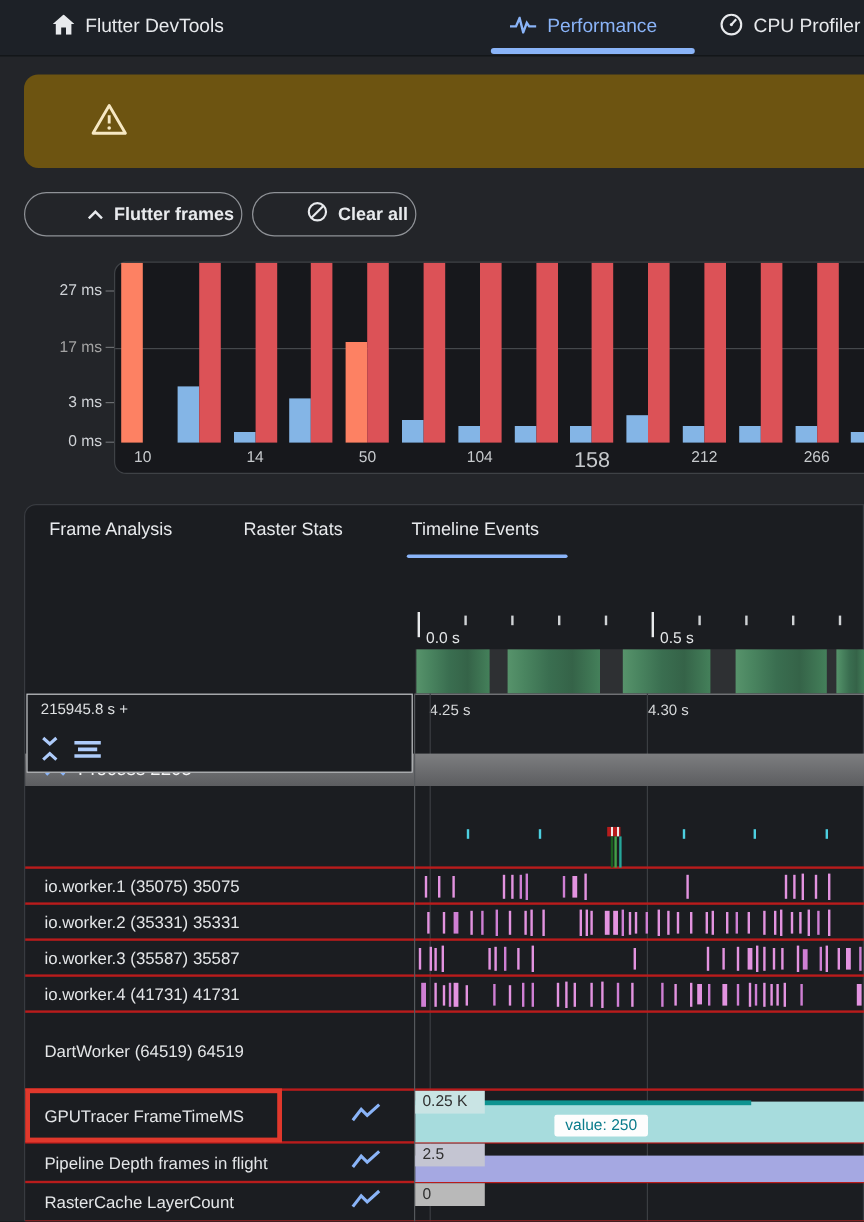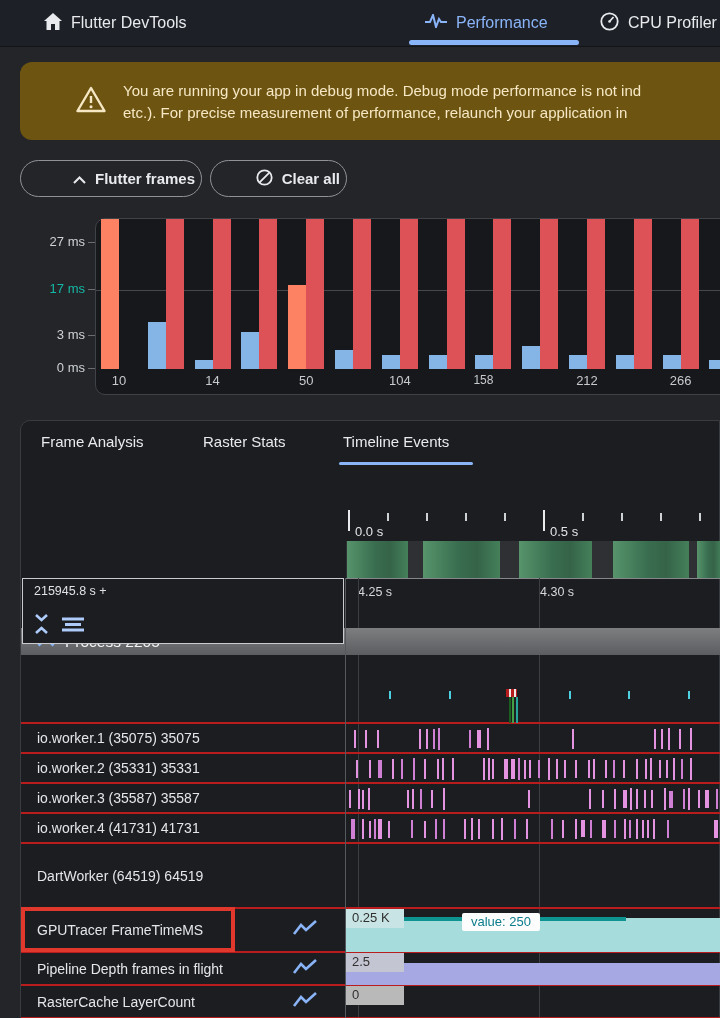--- a/index.html
+++ b/index.html
@@ -37,21 +37,21 @@
   #hdr-right{position:absolute;left:325px;top:157px;width:375px;height:66px;border-top:1px solid #85878a;box-sizing:border-box;}
   .gridlab{position:absolute;top:6px;font-size:12.5px;color:#d6d8da;}
   #process-hdr{position:absolute;left:0;top:207px;width:700px;height:27px;background:linear-gradient(#7d7e80,#5c5d60);display:flex;align-items:center;cursor:pointer;}
   #process-hdr span{margin-left:44px;font-size:15.5px;color:#f4f4f5;}
   .trow{position:absolute;left:0;width:700px;border-bottom:2px solid #b91c1c;box-sizing:border-box;}
   .tlabel{position:absolute;left:16px;top:50%;transform:translateY(-50%);font-size:14px;color:#e4e6e8;white-space:nowrap;}
   .ticks{position:absolute;left:325px;top:2px;width:374px;height:26px;overflow:hidden;}
   .chip{position:absolute;left:325px;top:0;width:58px;height:19px;font-size:13px;color:#303030;padding:1px 0 0 6px;box-sizing:border-box;z-index:4;}
   .zigzag{position:absolute;left:271px;top:50%;transform:translateY(-50%);}
   #red-box{position:absolute;left:0;top:486px;width:214px;height:45px;border:4px solid #e0382c;box-sizing:border-box;z-index:6;}
-  #tooltip{position:absolute;left:441px;top:4px;background:#fdfdfd;color:#0b7c8c;font-size:13px;padding:1px 9px 2px;border-radius:2px;z-index:5;white-space:nowrap;}
+  #tooltip{position:absolute;left:441px;top:20px;background:#fdfdfd;color:#0b7c8c;font-size:13px;padding:1px 9px 2px;border-radius:2px;z-index:5;white-space:nowrap;}
   .icon-row{display:flex;gap:12px;position:absolute;left:11px;top:34px;align-items:center;}
 </style>
 </head>
 <body>
 
 <div id="app">
 
   <div id="nav">
     <div class="nav-item" style="left:44px;">
       <span>
@@ -83,24 +83,20 @@
   </div>
 
   <div id="banner">
     <span class="warn-ic">
       <svg width="30" height="27" viewBox="0 0 30 27">
           <path d="M15 2 L28.5 25 H1.5 Z" fill="none" stroke="#f6e8c4" stroke-width="2.4" stroke-linejoin="round"></path>
           <line x1="15" y1="10" x2="15" y2="17" stroke="#f6e8c4" stroke-width="2.4"></line>
           <circle cx="15" cy="20.7" r="1.5" fill="#f6e8c4"></circle>
         </svg>
     </span>
-    <div class="txt">
-      <div>You are running your app in debug mode. Debug mode performance is not ind</div>
-      <div>etc.). For precise measurement of performance, relaunch your application in</div>
-    </div>
   </div>
 
   <button class="pill" style="left:20px;width:182px;">
     <span>
       <svg width="13" height="8" viewBox="0 0 13 8">
           <polyline points="1,7 6.5,1.5 12,7" fill="none" stroke="#e8eaed" stroke-width="2"></polyline>
         </svg>
     </span>
     <span>Flutter frames</span>
   </button>
@@ -110,21 +106,21 @@
           <circle cx="8.5" cy="8.5" r="7.2" fill="none" stroke="#e8eaed" stroke-width="1.8"></circle>
           <line x1="3.6" y1="13.4" x2="13.4" y2="3.6" stroke="#e8eaed" stroke-width="1.8"></line>
         </svg>
     </span>
     <span>Clear all</span>
   </button>
 
   <div id="y-axis">
       <div style="position: absolute; left: 30px; top: 234px; width: 55px; text-align: right; font-size: 13px; color: rgb(207, 210, 214);">27 ms</div>
       <div style="position: absolute; left: 88px; top: 242px; width: 7px; height: 1px; background: rgb(106, 109, 112);"></div>
-      <div style="position: absolute; left: 30px; top: 280.7px; width: 55px; text-align: right; font-size: 13px; color: #14b8a6;">17 ms</div>
+      <div style="position: absolute; left: 30px; top: 280.7px; width: 55px; text-align: right; font-size: 13px; color: #a3a3a3;">17 ms</div>
       <div style="position: absolute; left: 88px; top: 288.7px; width: 7px; height: 1px; background: rgb(106, 109, 112);"></div>
       <div style="position: absolute; left: 30px; top: 327.3px; width: 55px; text-align: right; font-size: 13px; color: rgb(207, 210, 214);">3 ms</div>
       <div style="position: absolute; left: 88px; top: 335.3px; width: 7px; height: 1px; background: rgb(106, 109, 112);"></div>
       <div style="position: absolute; left: 30px; top: 360px; width: 55px; text-align: right; font-size: 13px; color: rgb(207, 210, 214);">0 ms</div>
       <div style="position: absolute; left: 88px; top: 368px; width: 7px; height: 1px; background: rgb(106, 109, 112);"></div>
     </div>
   <div id="plot">
     <div id="gridline17"></div>
     <div id="plot-bars">
         <div class="bar" style="position: absolute; left: 5px; bottom: 0px; width: 18px; height: 150px; background: rgb(253, 129, 99);"></div>
@@ -152,21 +148,21 @@
         <div class="bar" style="position: absolute; left: 537.8px; bottom: 0px; width: 18px; height: 150px; background: rgb(220, 82, 87);"></div>
         <div class="bar" style="position: absolute; left: 566.6px; bottom: 0px; width: 18px; height: 14px; background: rgb(132, 181, 230);"></div>
         <div class="bar" style="position: absolute; left: 584.6px; bottom: 0px; width: 18px; height: 150px; background: rgb(220, 82, 87);"></div>
         <div class="bar" style="position: absolute; left: 613.4px; bottom: 0px; width: 18px; height: 9.3px; background: rgb(132, 181, 230);"></div>
       </div>
     <div id="plot-xlabels">
         <div style="position: absolute; left: 3px; top: 154px; width: 40px; text-align: center; font-size: 13px; color: rgb(199, 202, 205);">10</div>
         <div style="position: absolute; left: 96.6px; top: 154px; width: 40px; text-align: center; font-size: 13px; color: rgb(199, 202, 205);">14</div>
         <div style="position: absolute; left: 190.2px; top: 154px; width: 40px; text-align: center; font-size: 13px; color: rgb(199, 202, 205);">50</div>
         <div style="position: absolute; left: 283.8px; top: 154px; width: 40px; text-align: center; font-size: 13px; color: rgb(199, 202, 205);">104</div>
-        <div style="position: absolute; left: 377.4px; top: 154px; width: 40px; font-size: 12px; color: rgb(199, 202, 205);">158</div>
+        <div style="position: absolute; left: 377.4px; top: 154px; width: 40px; text-align: center; font-size: 18px; color: rgb(199, 202, 205);">158</div>
         <div style="position: absolute; left: 471px; top: 154px; width: 40px; text-align: center; font-size: 13px; color: rgb(199, 202, 205);">212</div>
         <div style="position: absolute; left: 564.6px; top: 154px; width: 40px; text-align: center; font-size: 13px; color: rgb(199, 202, 205);">266</div>
       </div>
   </div>
 
   <div id="card">
     <div class="ptab" style="left:20px;">Frame Analysis</div>
     <div class="ptab" style="left:182px;">Raster Stats</div>
     <div class="ptab" style="left:322px;">Timeline Events</div>
     <div id="ptab-underline"></div>

